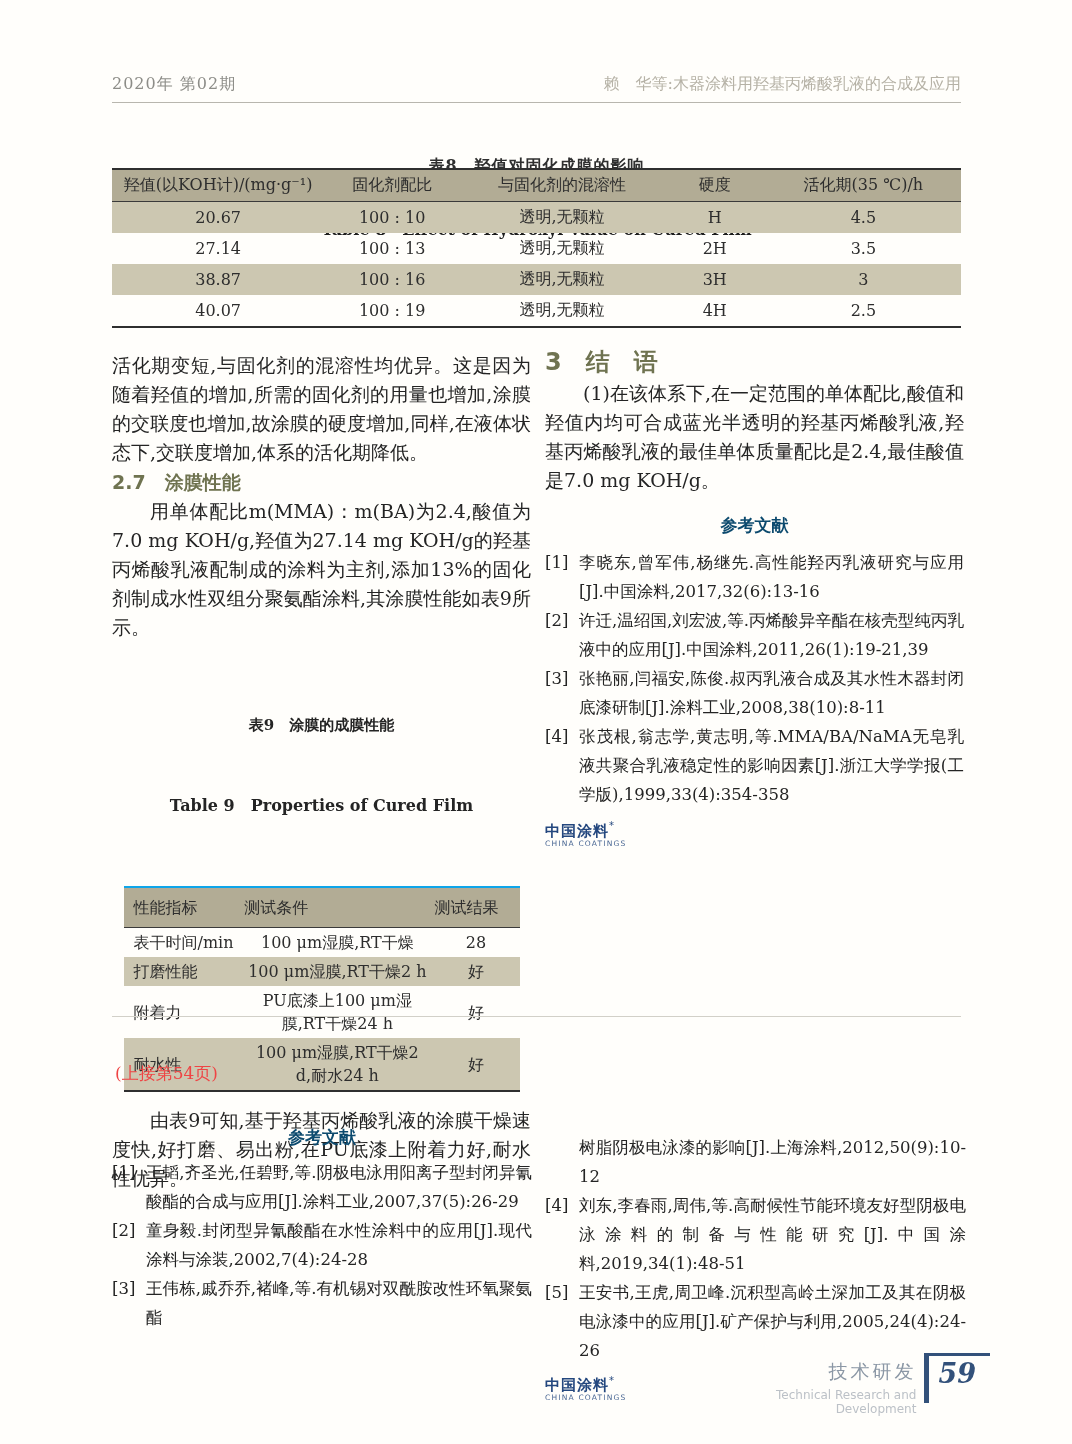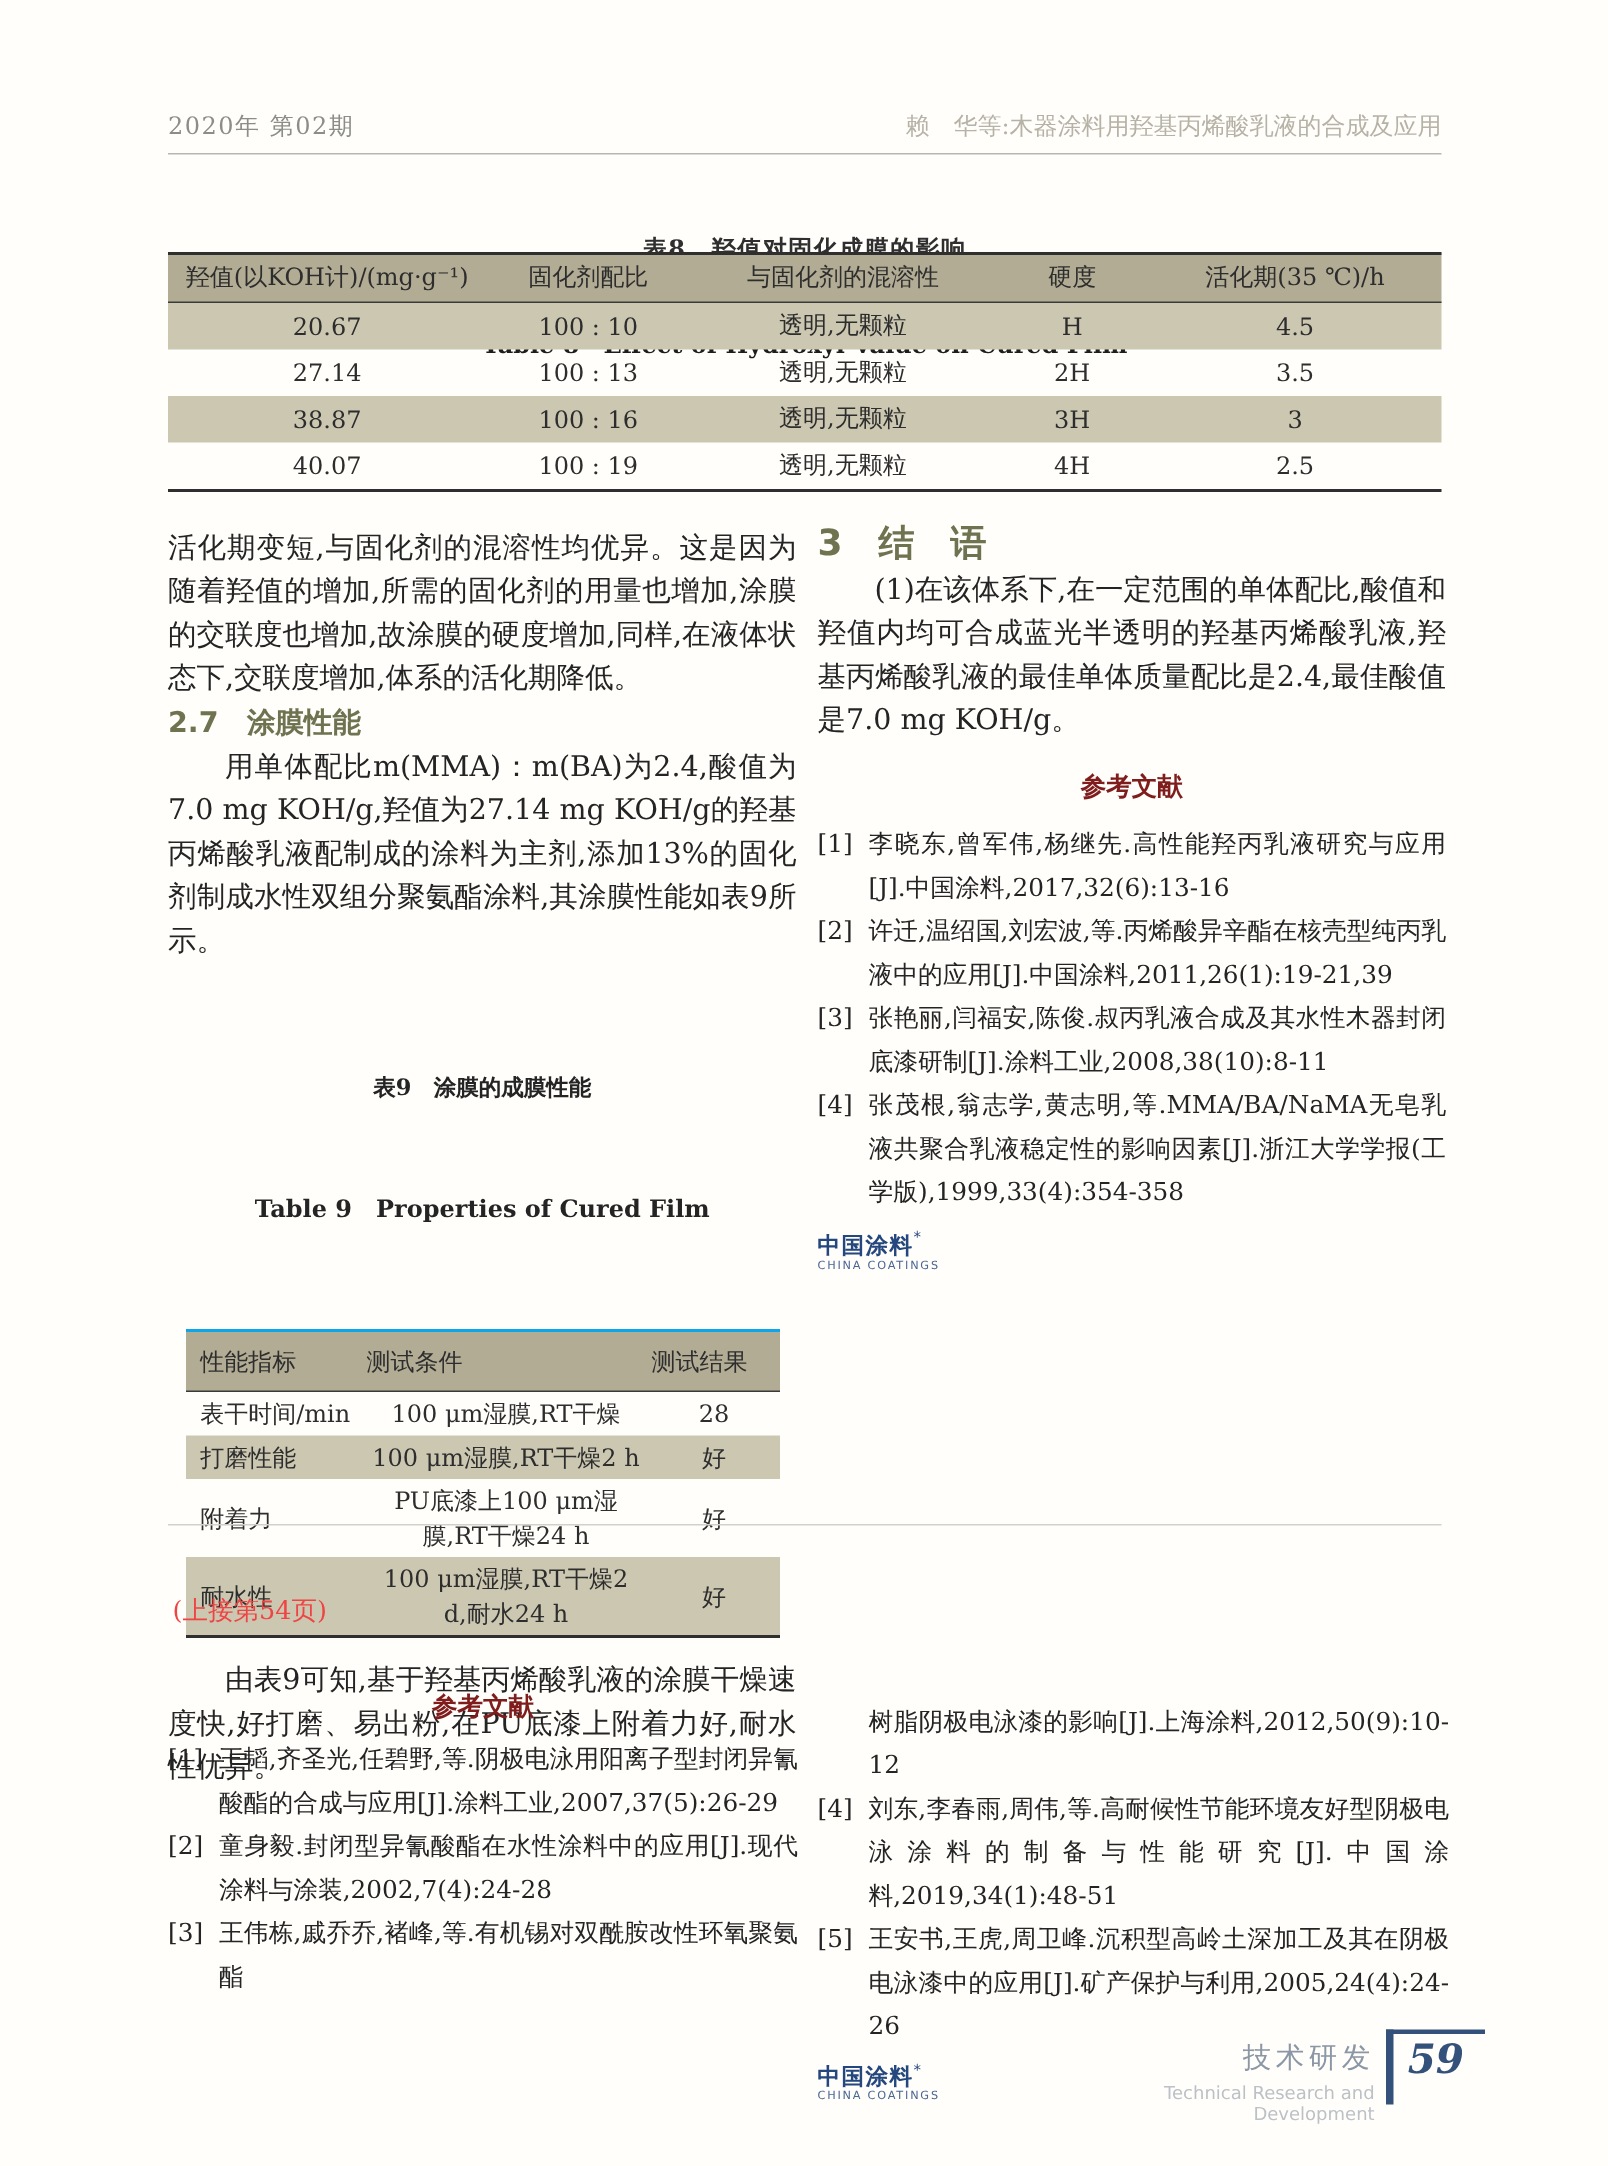--- a/index.html
+++ b/index.html
@@ -39,21 +39,21 @@
        text-align:justify;color:#242424;}
   .colL{top:351px;left:112px;}
   .colR{top:345px;left:545px;}
   .col p{margin:0;}
   .col p.ind{text-indent:2em;}
   .h27{font-size:19px;font-weight:bold;color:#6f7350;margin:0;line-height:30px;
        font-family:"DejaVu Sans","Liberation Sans",sans-serif;white-space:pre-wrap;}
   .h3x{font-size:24px;font-weight:bold;color:#6f7350;margin:0 0 8px 0;line-height:34px;
        font-family:"DejaVu Sans","Liberation Sans",sans-serif;white-space:pre-wrap;}
   
-  .refhead{text-align:center;font-weight:bold;font-size:17px;margin:16px 0 8px 0;color:#7f1d1d;}
+  .refhead{text-align:center;font-weight:bold;font-size:17px;margin:16px 0 8px 0;color:#0c4a6e;}
   .ref{display:flex;font-size:16.5px;line-height:29px;text-align:justify;color:#242424;}
   .ref .lab{width:34px;flex:none;}
   .ref .txt{flex:1;}
   
   .logo{text-align:left;margin-top:10px;line-height:1.1;
         font-family:"DejaVu Sans","Liberation Sans",sans-serif;color:#24477e;}
   .logo .zh{font-size:15px;font-weight:bold;letter-spacing:1px;}
   .logo .star{font-size:10px;vertical-align:super;}
   .logo .en{font-size:7.5px;letter-spacing:1.2px;color:#4a6794;}
   

